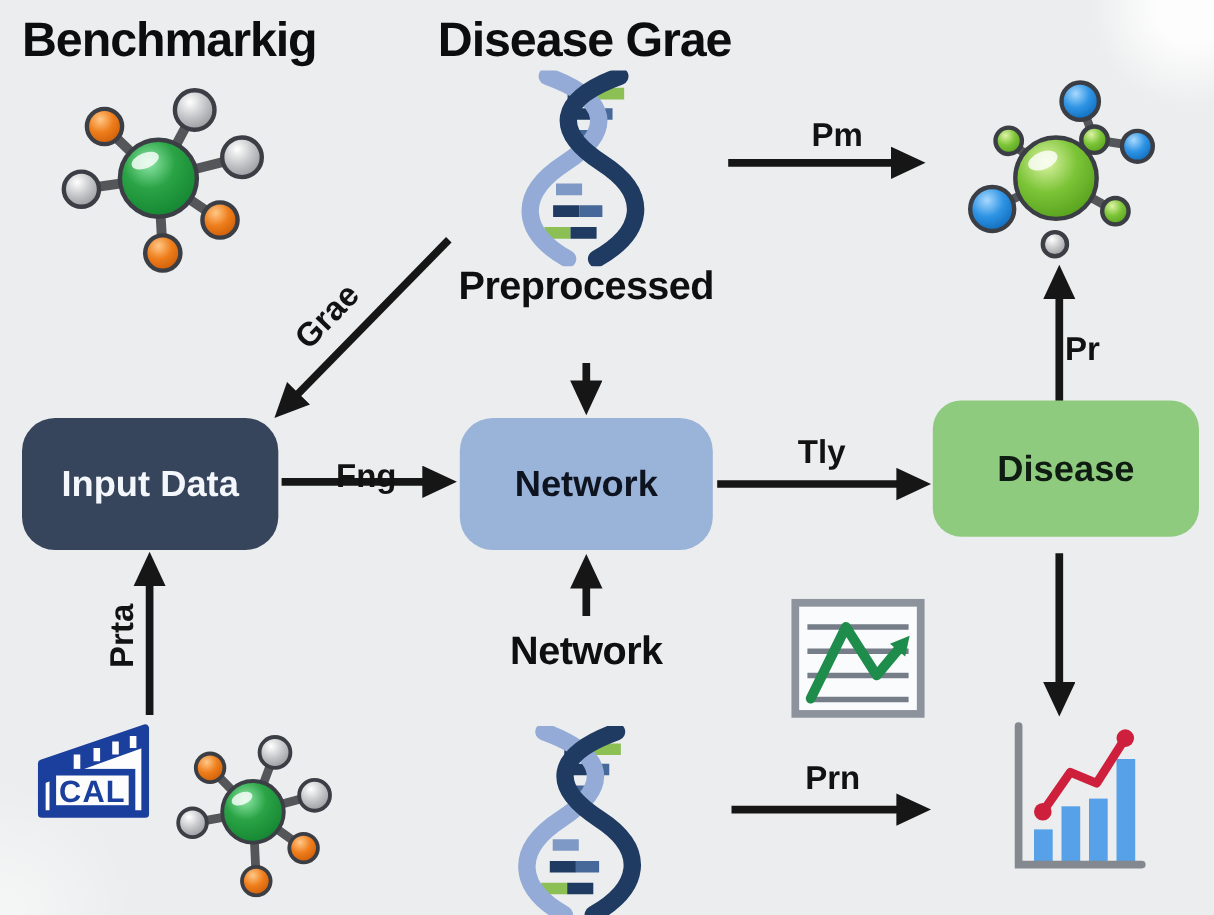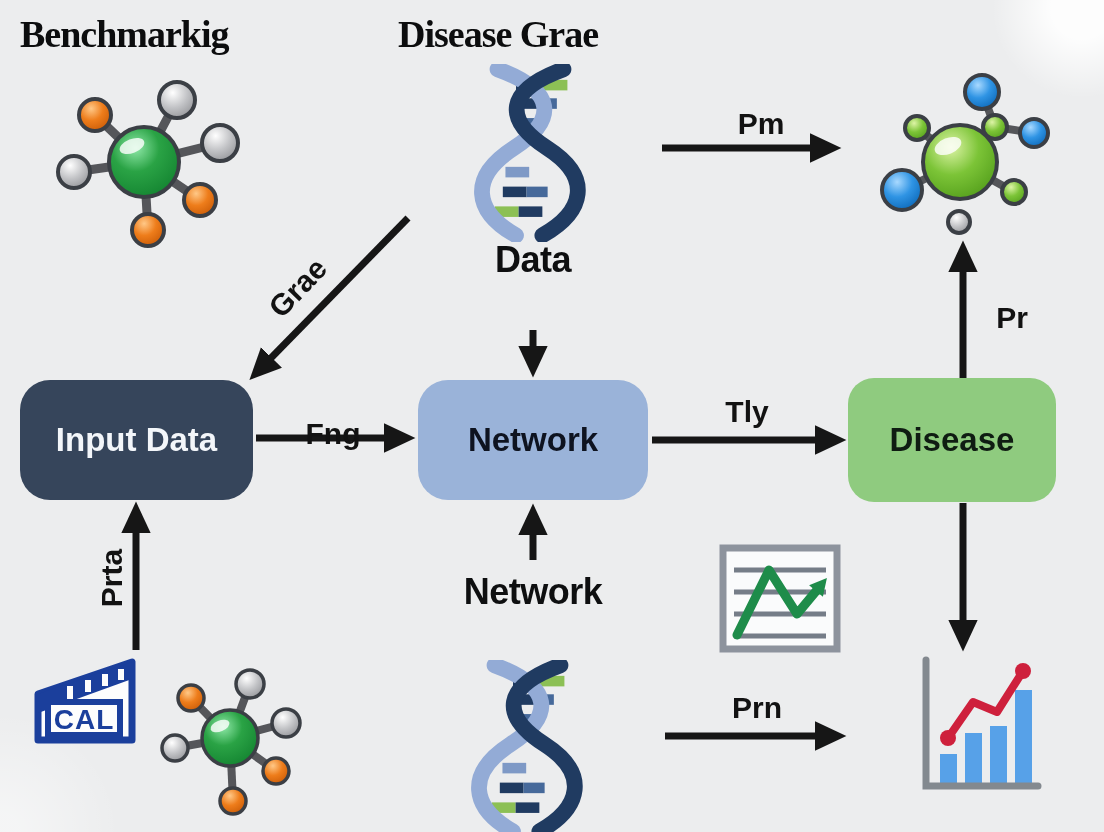--- a/index.html
+++ b/index.html
@@ -11,36 +11,36 @@
     position:relative;
     width:1104px;height:832px;
     overflow:hidden;
     background:
       radial-gradient(circle at 98% 1%, rgba(255,255,255,.9) 0 30px, rgba(255,255,255,0) 90px),
       radial-gradient(circle at 0% 100%, rgba(255,255,255,.45) 0 20px, rgba(255,255,255,0) 120px),
       #ecedee;
   }
   .abs{position:absolute;}
   .title{
-    font-size:38px;font-weight:700;color:#0c0d0e;letter-spacing:-1px;white-space:nowrap;font-family:Liberation Serif, serif;
+    font-size:44px;font-weight:700;color:#0c0d0e;letter-spacing:-1px;white-space:nowrap;
   }
   .node{
     display:flex;align-items:center;justify-content:center;text-align:center;
     font-weight:700;line-height:1.18;
   }
   .node-input{
     left:20px;top:380px;width:233px;height:120px;border-radius:30px;
     background:#36455b;color:#f3f6fa;font-size:33px;align-items:center;
   }
   .node-network{
     left:418px;top:380px;width:230px;height:120px;border-radius:30px;
     background:#9ab3d9;color:#0e1320;font-size:33px;
   }
   .node-disease{
-    left:848px;top:378px;width:208px;height:124px;border-radius:26px;
+    left:848px;top:364px;width:242px;height:124px;border-radius:26px;
     background:#8fcb7f;color:#0f1c12;font-size:33px;text-align:right;
   }
   .anno{
     width:300px;text-align:center;font-size:36px;font-weight:700;color:#0e0f10;
     line-height:1.34;letter-spacing:-0.5px;
   }
   .edge-label{
     font-size:30px;font-weight:700;color:#121212;white-space:nowrap;
     transform:translate(-50%,-50%);
   }
@@ -103,40 +103,40 @@
       <line x1="533" y1="560" x2="533" y2="533" marker-end="url(#ah)"></line>
       <line x1="136" y1="650" x2="136" y2="531" marker-end="url(#ah)"></line>
       <line x1="665" y1="736" x2="817" y2="736" marker-end="url(#ah)"></line>
     </g>
   </svg>
 
   <div class="abs edge-label rot46" style="left:298px;top:288px">Grae</div>
   <div class="abs edge-label" style="left:761px;top:124px">Pm</div>
   <div class="abs edge-label" style="left:333px;top:434px">Fng</div>
   <div class="abs edge-label" style="left:747px;top:412px">Tly</div>
-  <div class="abs edge-label" style="left:1012px;top:318px">Pr</div>
+  <div class="abs edge-label" style="left:984px;top:318px">Pr</div>
   <div class="abs edge-label rot90" style="left:112px;top:578px">Prta</div>
   <div class="abs edge-label" style="left:757px;top:708px">Prn</div>
 
   <div class="abs node node-input">
     <span>Input Data</span>
   </div>
   <div class="abs node node-network">
     <span>
       <span style="display:block">Network</span>
     </span>
   </div>
   <div class="abs node node-disease">
     <span>
       <span style="display:block">Disease</span>
     </span>
   </div>
 
   <div class="abs anno" style="left:383px;top:236px">
-    <span style="display:block">Data</span>
+    <span style="display:block">Preprocessed</span>
   </div>
   <div class="abs anno" style="left:383px;top:568px">
     <span style="display:block">Network</span>
   </div>
 
   <svg class="abs" style="left:52px;top:78px" width="205" height="174" viewBox="0 0 205 174">
     <g stroke="#55565a" stroke-width="9" stroke-linecap="round">
       <line x1="92" y1="84" x2="43" y2="37"></line>
         <line x1="92" y1="84" x2="125" y2="22"></line>
       <line x1="92" y1="84" x2="168" y2="65"></line>

